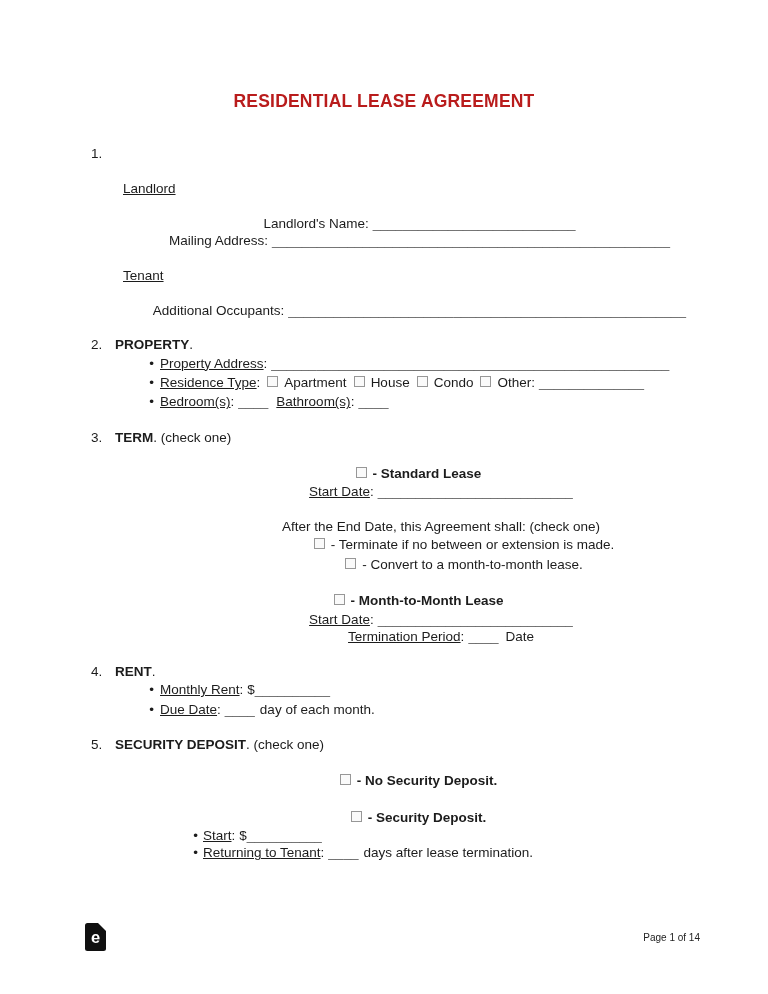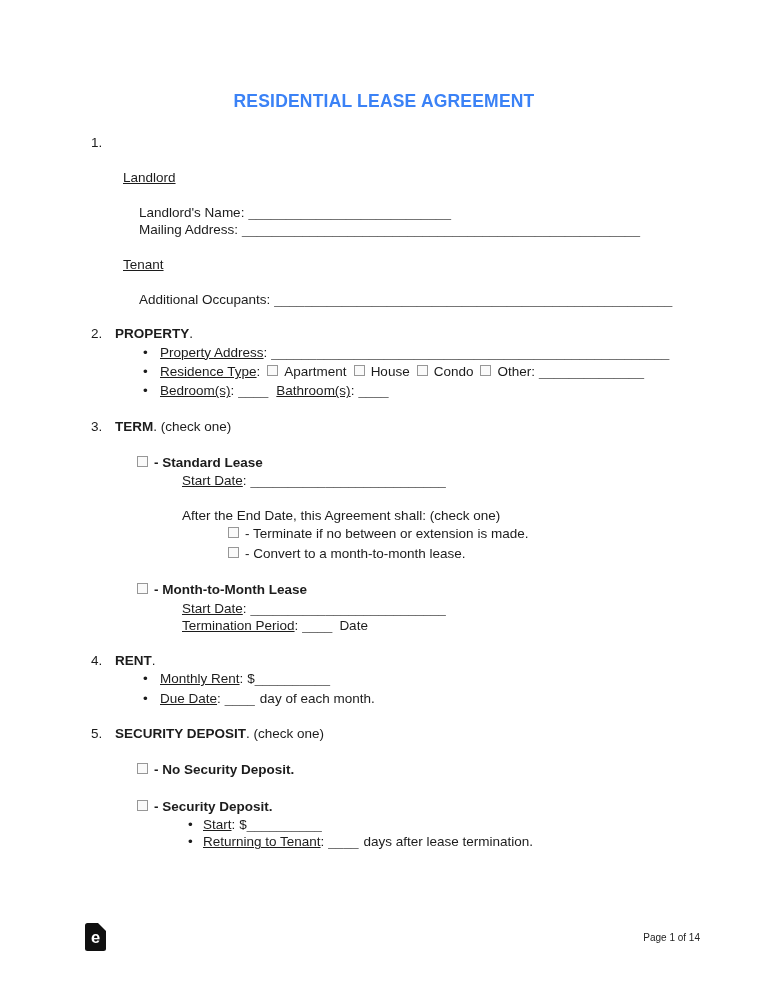--- a/index.html
+++ b/index.html
@@ -4,36 +4,36 @@
 <style>
   html,body{margin:0;padding:0;background:#fff;}
   .page{
     position:relative;width:768px;height:994px;background:#ffffff;
     box-sizing:border-box;padding:92px 68px 0 91px;overflow:hidden;
     font-family:"Liberation Sans","DejaVu Sans",sans-serif;
     font-size:13.5px;line-height:17.4px;color:#1c1c1c;
   }
   .title{
     font-weight:bold;font-size:17.5px;line-height:19px;text-align:center;
-    margin:0 -68px 23px -91px;letter-spacing:.2px;color:#3b82f6;
+    margin:0 -68px 34px -91px;letter-spacing:.2px;color:#b91c1c;
   }
   .sec{display:flex;}
   .num{flex:0 0 24px;}
   .secbody{flex:1 1 auto;}
   .limit{max-width:548px;}
   .bold{font-weight:bold;}
   .ul{text-decoration:underline;}
   .sp{height:17.4px;}
   .ml24{margin-left:32px;}
   .ml46{margin-left:46px;}
   .ml48{margin-left:48px;}
   .ml91{margin-left:91px;}
   .ml95{margin-left:95px;}
   .ml137{margin-left:137px;}
-  .row{white-space:nowrap;}
+  .row{white-space:nowrap;text-align:center;}
   .row19{line-height:19.3px;}
   .bullet{display:flex;}
   .dot{flex:0 0 21px;padding-left:4px;box-sizing:border-box;}
   .dot2{flex:0 0 17px;padding-left:2px;box-sizing:border-box;}
   .cb{
     display:inline-block;width:9px;height:9px;background:#fafafa;
     border:1px solid #979797;margin-right:6px;vertical-align:0px;
   }
   .cbi{margin-left:7px;}
   .blank{color:#575757;margin-left:4px;letter-spacing:0;}

